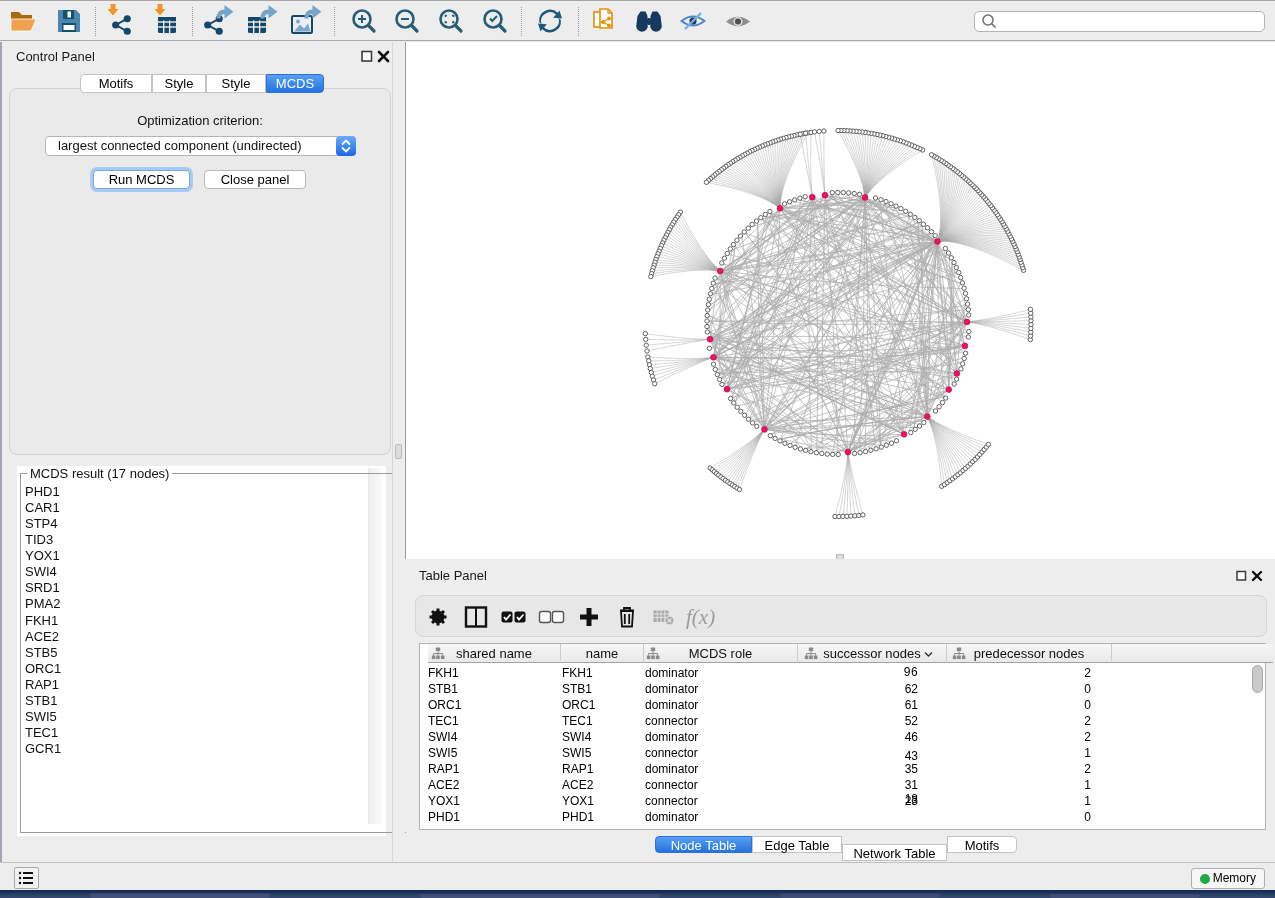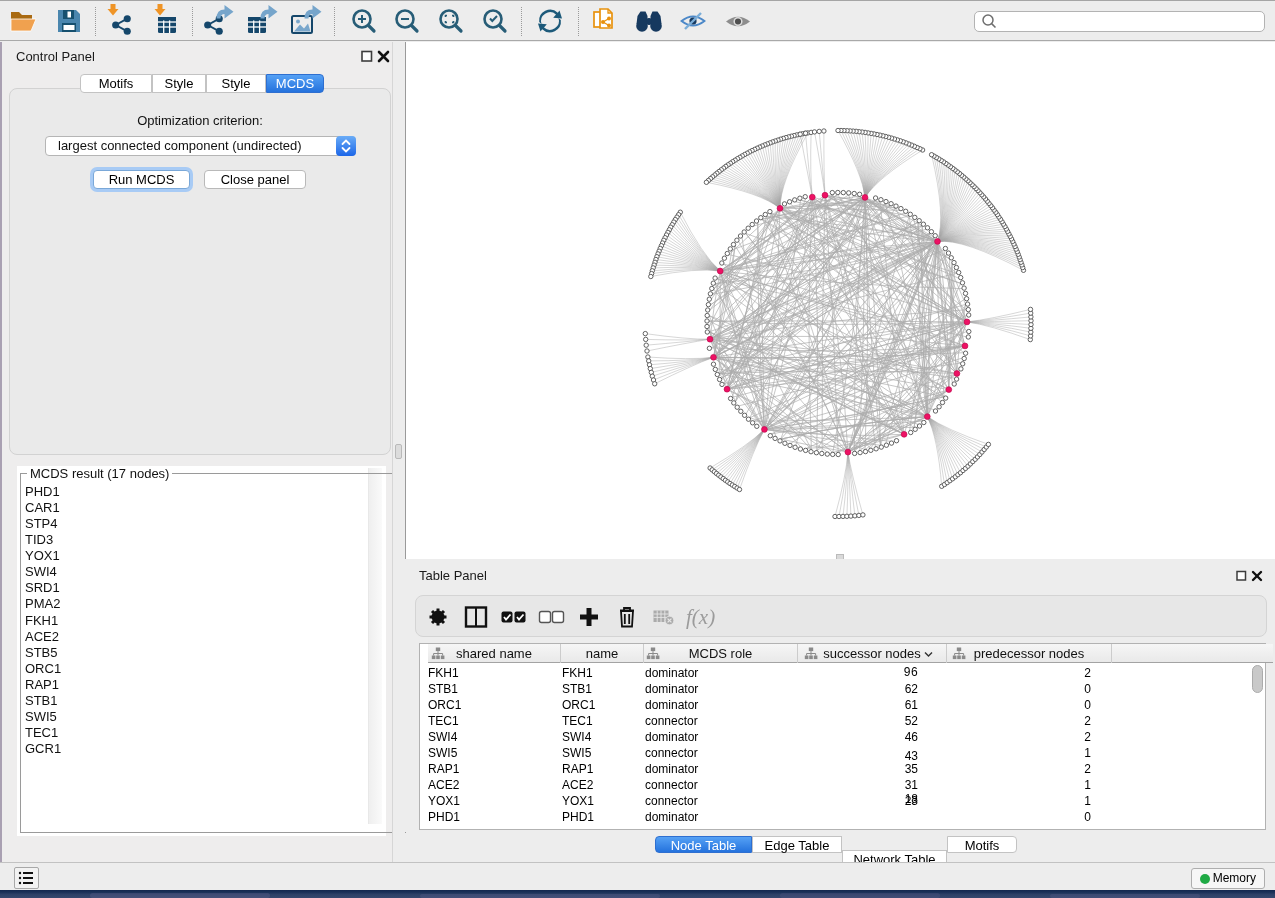--- a/index.html
+++ b/index.html
@@ -1334,21 +1334,21 @@
 <div class="rowtxt" style="left:591px;top:149px;width:80px;text-align:right;">1</div>
 <div class="rowtxt" style="left:8px;top:165px;">PHD1</div>
 <div class="rowtxt" style="left:142px;top:165px;">PHD1</div>
 <div class="rowtxt" style="left:225px;top:165px;">dominator</div>
 <div class="rowtxt" style="left:418px;top:147px;width:80px;text-align:right;">18</div>
 <div class="rowtxt" style="left:591px;top:165px;width:80px;text-align:right;">0</div>
       <div id="tscroll"></div>
     </div>
     <div class="btab sel" style="left:249px;top:277px;width:97px;border-radius:4px 0 0 4px;">Node Table</div>
     <div class="btab" style="left:346px;top:277px;width:90px;">Edge Table</div>
-    <div class="btab" style="left:436px;top:291px;width:105px;">Network Table</div>
+    <div class="btab" style="left:436px;top:285px;width:105px;">Network Table</div>
     <div class="btab" style="left:541px;top:277px;width:70px;border-radius:0 4px 4px 0;">Motifs</div>
   </div>
 
   <div id="statusbar" class="abs">
     <div id="listbtn"><svg width="23" height="20">
 <g stroke="#111" stroke-width="2">
           <line x1="8" y1="5" x2="18" y2="5"></line>
           <line x1="8" y1="10" x2="18" y2="10"></line>
           <line x1="8" y1="15" x2="18" y2="15"></line>
         </g>

